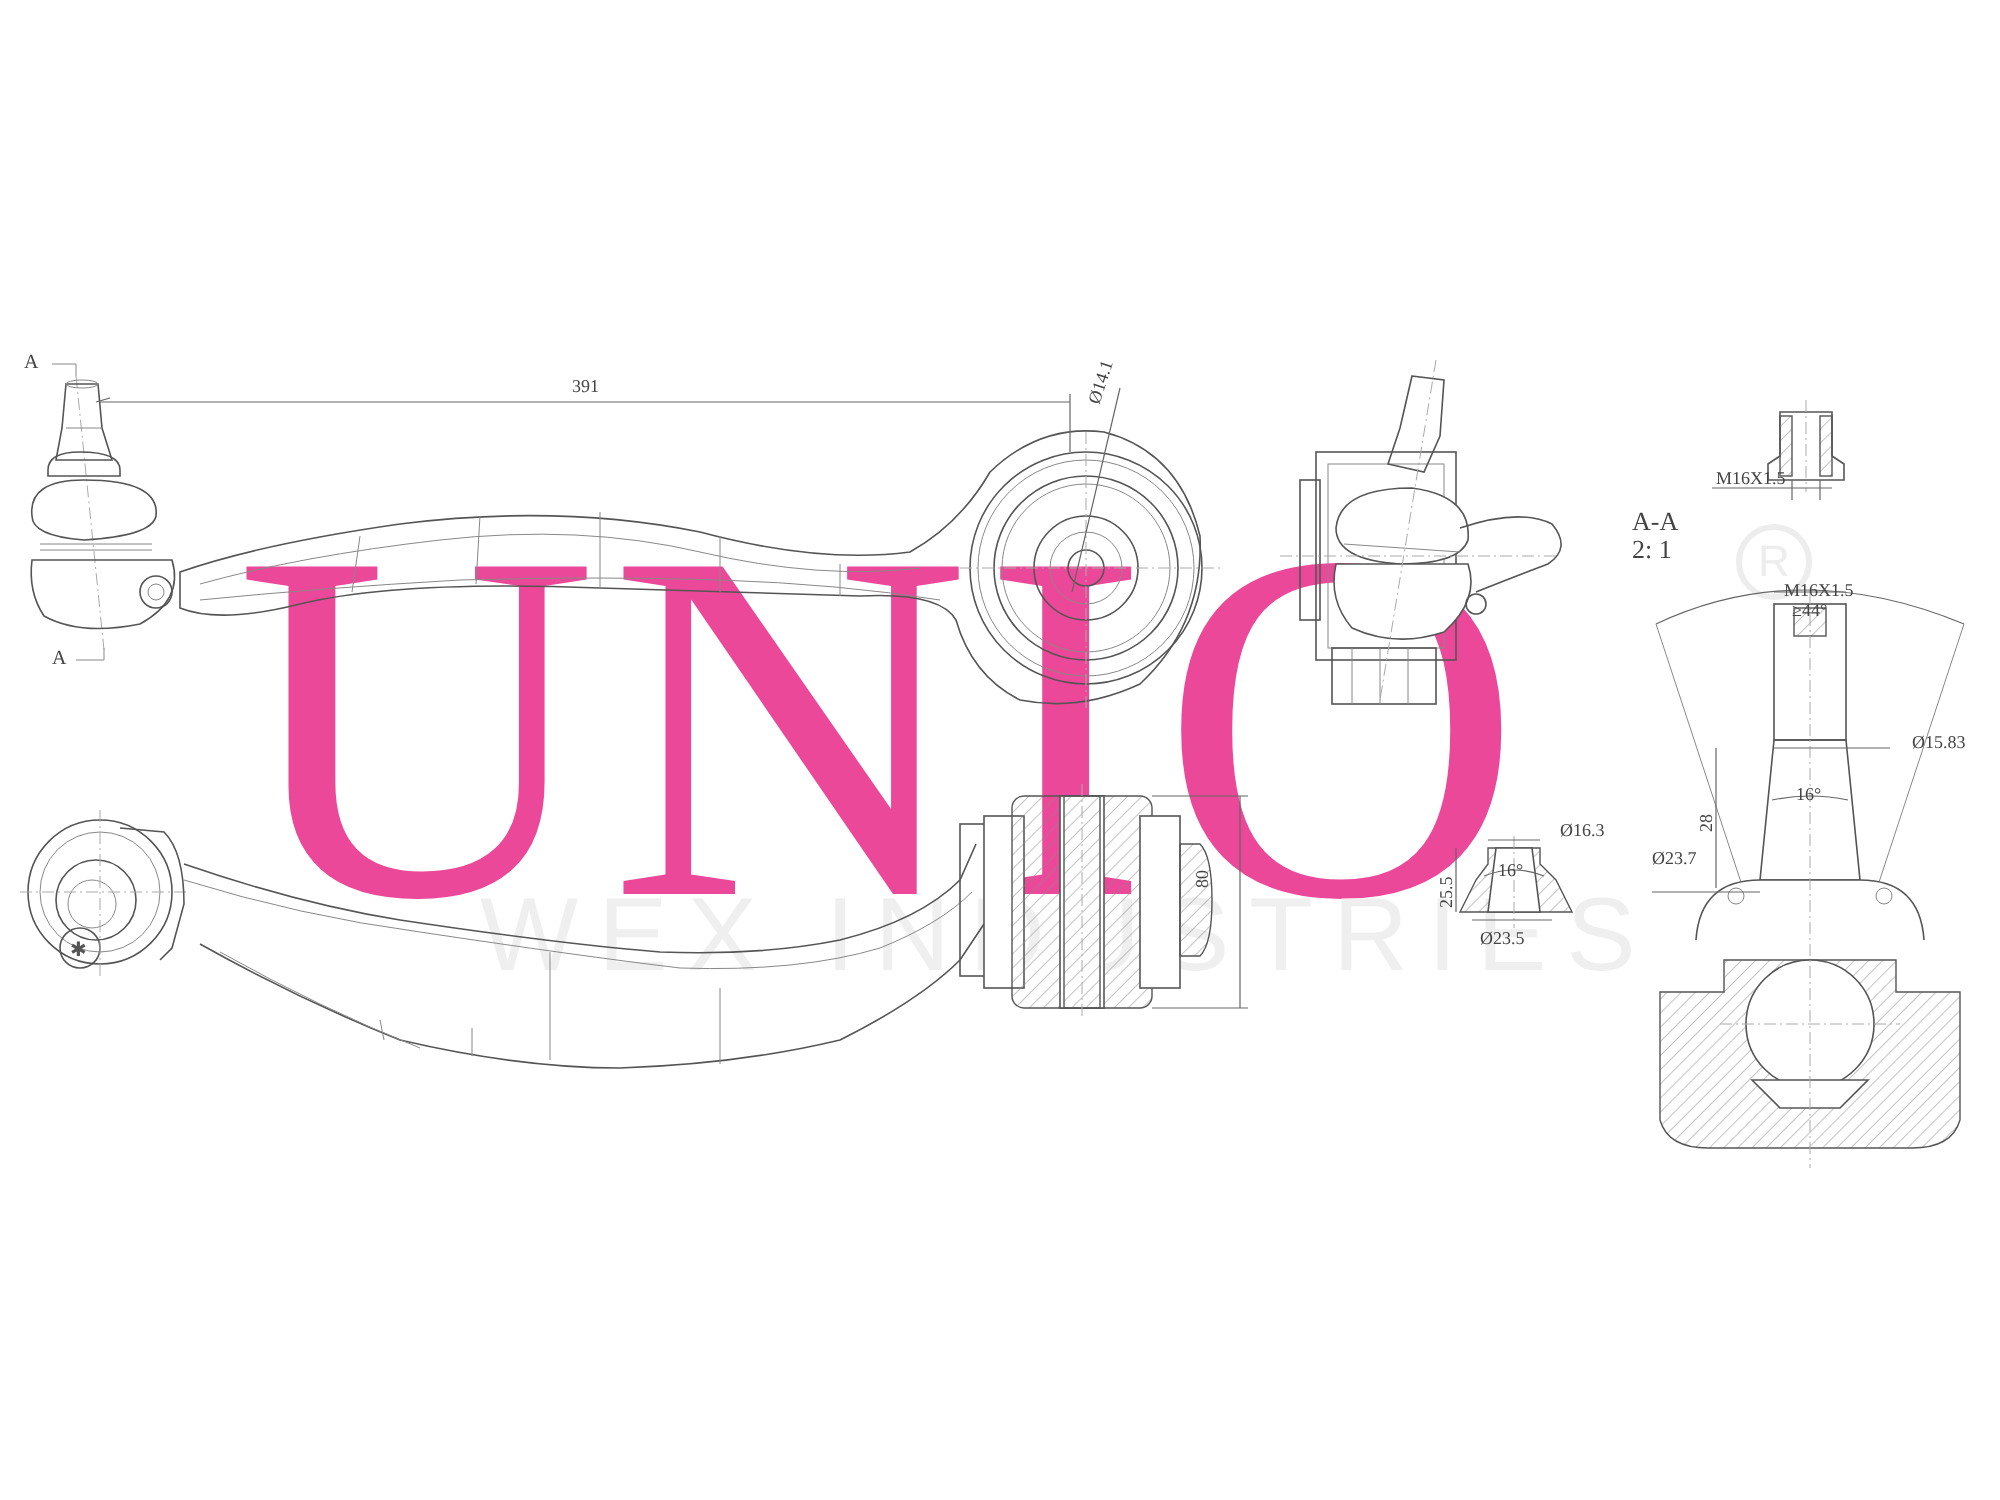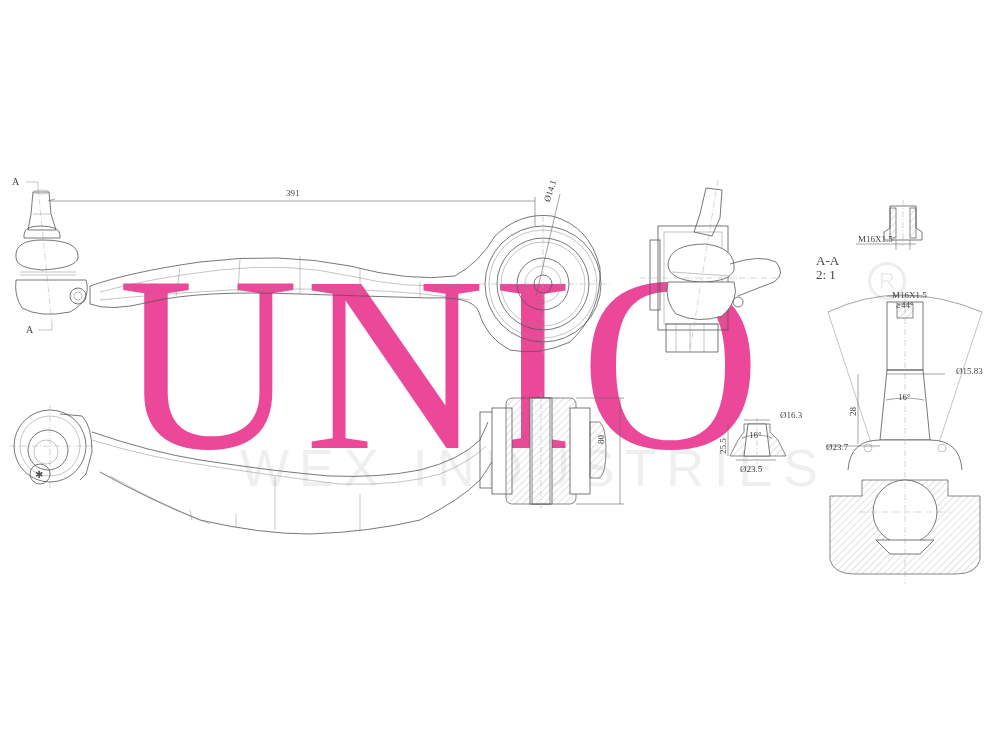--- a/index.html
+++ b/index.html
@@ -181,18 +181,18 @@
 <div class="lbl dim" style="left:858px; top:234px;">M16X1.5</div>
 
 <div class="lbl sec" style="left:816px; top:254px;">A-A</div>
 <div class="lbl sec" style="left:816px; top:268px;text-align:center;">2: 1</div>
 
 <div class="lbl dim" style="left:896px; top:272px;margin-top:28px;">≥44°</div>
 <div class="lbl dim" style="left:892px; top:290px;">M16X1.5</div>
 <div class="lbl dim" style="left:956px; top:366px;">Ø15.83</div>
 <div class="lbl dim" style="left:898px; top:392px;">16°</div>
 <div class="lbl dim" style="left:848px; top:416px; transform:rotate(-90deg); transform-origin:left top;">28</div>
-<div class="lbl dim" style="left:826px; top:442px;">Ø23.7</div>
+<div class="lbl dim" style="left:826px; top:424px;">Ø23.7</div>
 
 <div class="lbl dim" style="left:780px; top:410px;">Ø16.3</div>
 <div class="lbl dim" style="left:749px; top:430px;">16°</div>
 <div class="lbl dim" style="left:718px; top:454px; transform:rotate(-90deg); transform-origin:left top;">25.5</div>
 <div class="lbl dim" style="left:740px; top:464px;">Ø23.5</div>
 
 </body></html>

